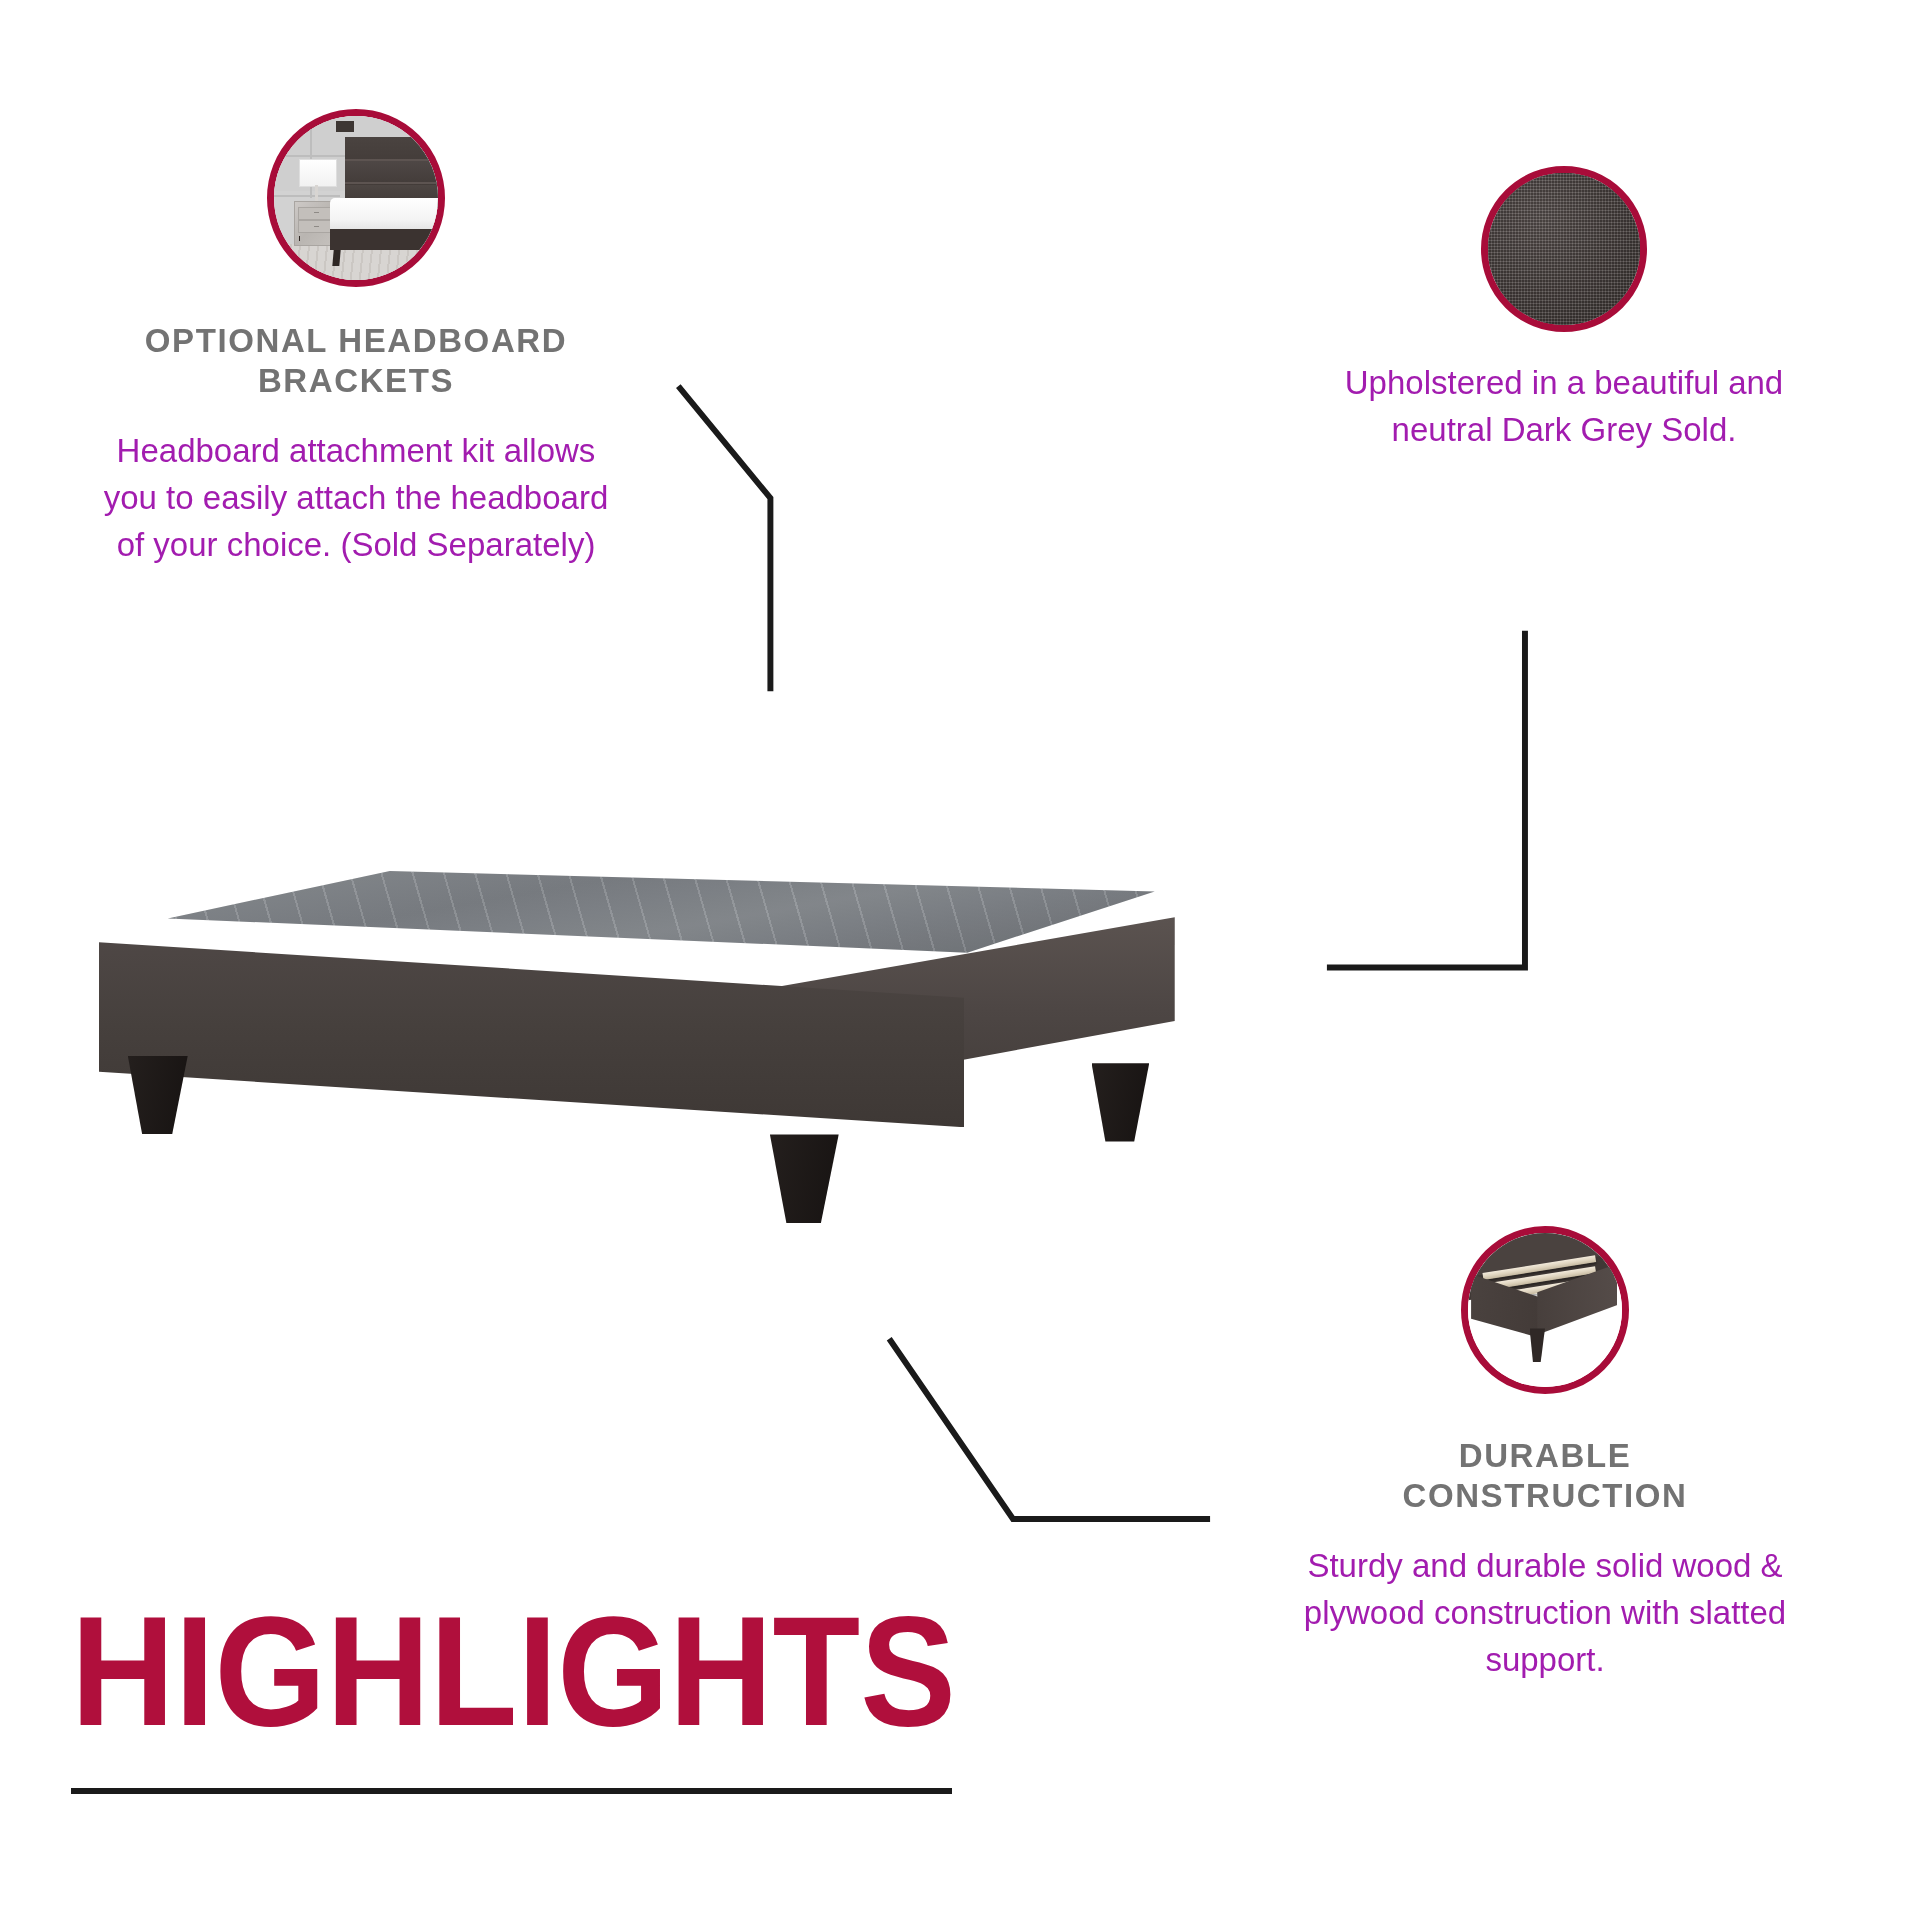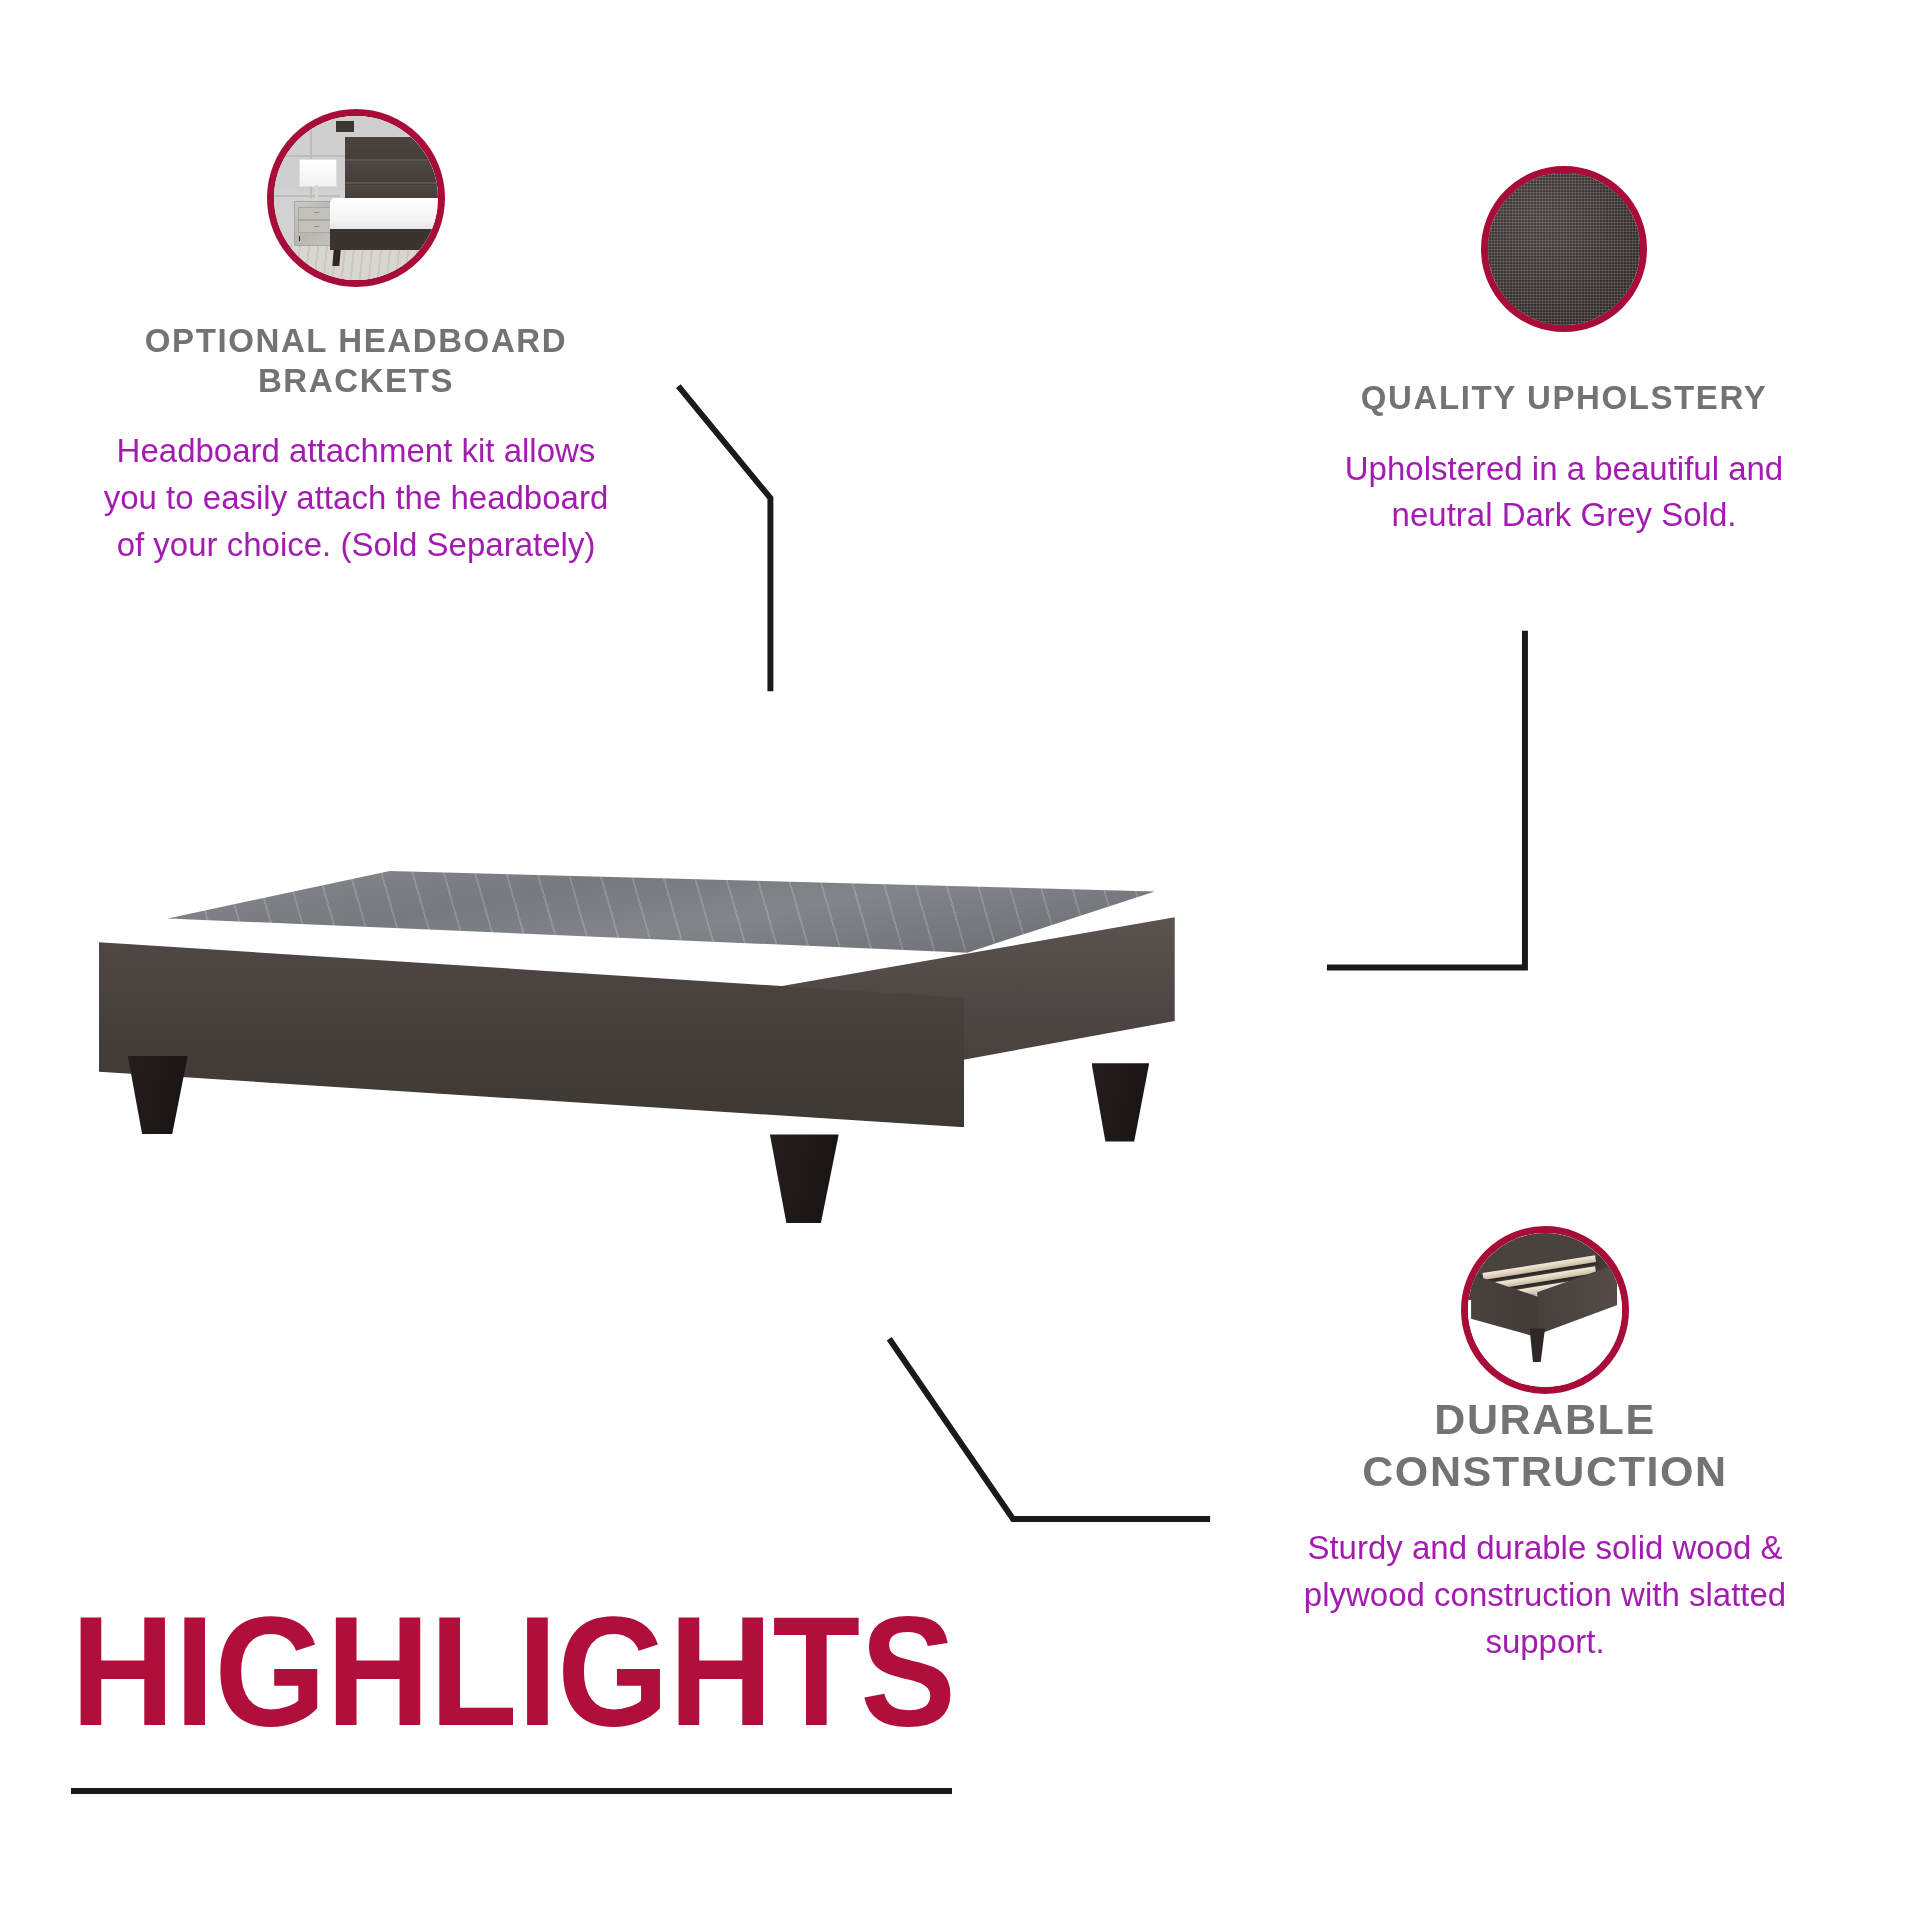--- a/index.html
+++ b/index.html
@@ -234,42 +234,41 @@
 
     <div class="feat-body" style="margin-top:28px; font-size:33px; max-width:535px; margin-left:auto; margin-right:auto;">Headboard attachment kit allows you to easily attach the headboard of your choice. (Sold Separately)</div>
   </div>
 
   <div class="feature" style="left:1277px; top:166px; width:574px;">
 
     <div class="badge badge-ring" style="width:166px; height:166px;">
       <div class="linen"></div>
     </div>
 
-    <div class="feat-title" style="margin-top:46px; font-size:33px;">QUALITY UPHOLSTERY</div>
 
     <div class="feat-body" style="margin-top:28px; font-size:33px; max-width:535px; margin-left:auto; margin-right:auto;">Upholstered in a beautiful and neutral Dark Grey Sold.</div>
   </div>
 
   <div class="feature" style="left:1238px; top:1226px; width:614px;">
 
     <div class="badge badge-ring" style="width:168px; height:168px;">
       <div class="slats">
         <div class="deck"></div>
         <div class="rail-top"></div>
         <div class="slat" style="left:10%; top:26%;"></div>
         <div class="slat" style="left:10%; top:33%;"></div>
         <div class="slat" style="left:10%; top:40%;"></div>
         <div class="slat" style="left:10%; top:47%;"></div>
         <div class="side-l"></div>
         <div class="side-r"></div>
         <div class="foot"></div>
       </div>
     </div>
 
-    <div class="feat-title" style="font-size:43px; max-width:386px; margin-left:auto; margin-right:auto;">DURABLE CONSTRUCTION</div>
+    <div class="feat-title" style="margin-top:42px; font-size:33px; max-width:386px; margin-left:auto; margin-right:auto;">DURABLE CONSTRUCTION</div>
 
     <div class="feat-body" style="margin-top:28px; font-size:33px; max-width:574px; margin-left:auto; margin-right:auto;">Sturdy and durable solid wood &amp; plywood construction with slatted support.</div>
   </div>
 
   <div class="product" style="left:99px; top:871px; width:1109px; height:356px;">
     <div class="prod-top"></div>
     <div class="prod-top-tex"></div>
     <div class="prod-side"></div>
     <div class="prod-front"></div>
     <div class="prod-leg" style="left:2.6%; top:52%; width:5.4%; height:22%;"></div>

